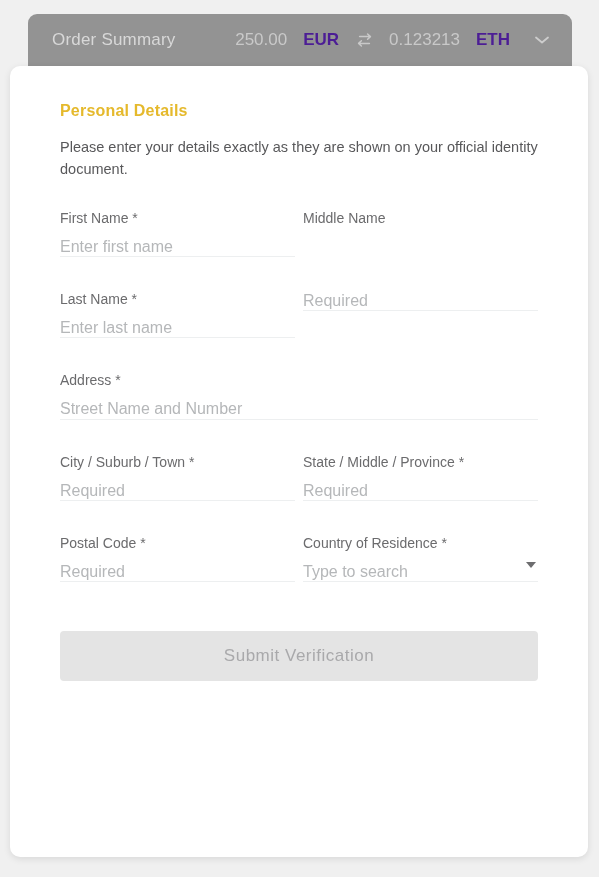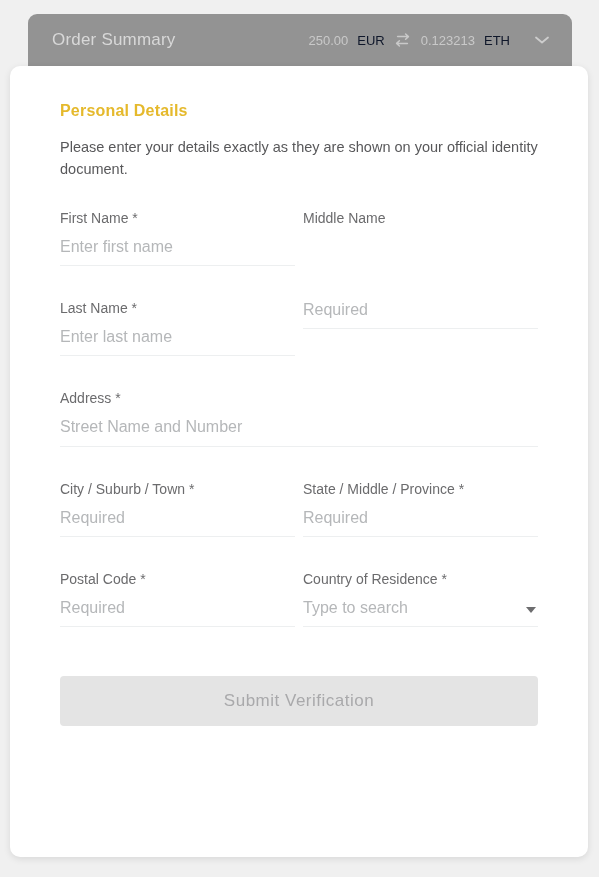--- a/index.html
+++ b/index.html
@@ -33,27 +33,27 @@
   .os-title {
     font-size: 17px;
     color: #d8d8d8;
     letter-spacing: 0.2px;
     flex: 0 0 auto;
   }
   .os-amounts {
     margin-left: auto;
     display: flex;
     align-items: center;
-    gap: 9px;
+    gap: 16px;
     color: #cfcfcf;
-    font-size: 13px;
+    font-size: 17px;
     white-space: nowrap;
   }
   .os-amt-num { color: #c9c9c9; }
-  .os-amt-cur { font-weight: normal; color: #0f172a; }
+  .os-amt-cur { font-weight: bold; color: #4c1d95; }
   .os-swap-icon {
     display: inline-flex;
     align-items: center;
     justify-content: center;
     width: 18px;
     height: 18px;
   }
   .os-swap-icon svg { display: block; }
   .os-chevron {
     margin-left: 22px;
@@ -112,21 +112,20 @@
   .field-label {
     font-size: 14px;
     color: #6b6b6d;
     margin-bottom: 11px;
     white-space: nowrap;
   }
 
   .field-control {
     position: relative;
     border-bottom: 1.5px solid #edeff0;
-    padding-bottom: 9px;
   }
   .field-input {
     width: 100%;
     border: none;
     outline: none;
     background: transparent;
     font-family: "Liberation Sans", sans-serif;
     font-size: 16px;
     color: #3a3a3a;
     padding: 0;

